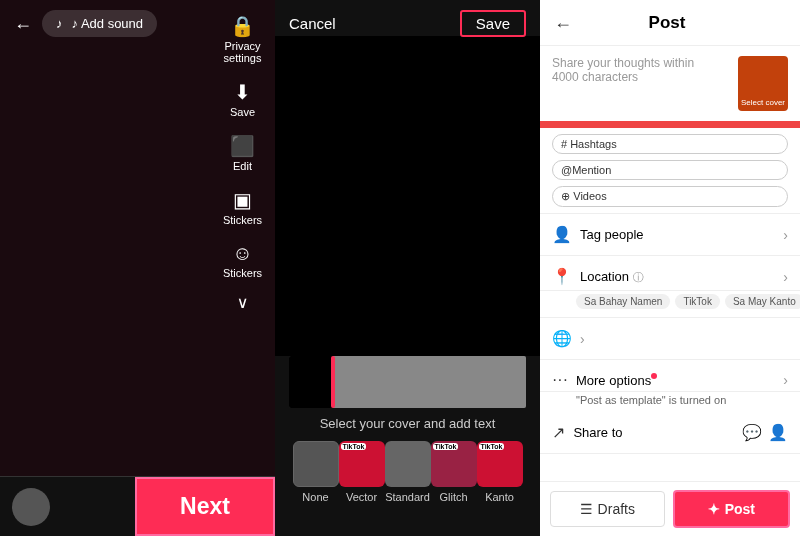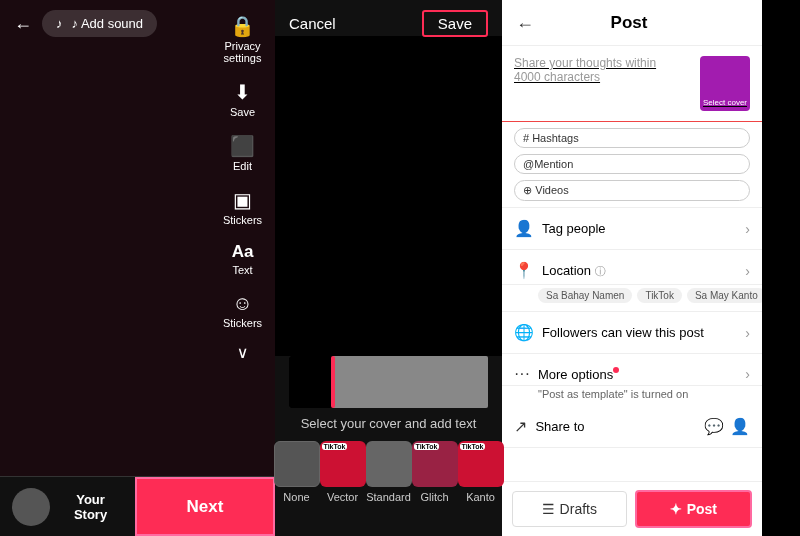--- a/index.html
+++ b/index.html
@@ -116,29 +116,29 @@
     .your-story-label {
       color: #fff;
       font-size: 13px;
       font-weight: 600;
     }
     .next-btn {
       flex: 1;
       background: #fe2c55;
       border: none;
       color: #fff;
-      font-size: 17px;
+      font-size: 23px;
       font-weight: 700;
       cursor: pointer;
       border: 2.5px solid #ff69a0;
     }
 
     
     .middle-panel {
-      width: 227px;
+      width: 265px;
       height: 536px;
       background: #111;
       display: flex;
       flex-direction: column;
       position: relative;
     }
 
     .middle-top-bar {
       display: flex;
       justify-content: space-between;
@@ -297,33 +297,32 @@
       text-align: center;
       font-size: 17px;
       font-weight: 600;
       color: #000;
     }
 
     .caption-area {
       display: flex;
       padding: 10px 12px;
       gap: 20px;
-      border-bottom: 1px solid #ef4444;
+      border-bottom: 7px solid #ef4444;
       min-height: 70px;
-      text-decoration: underline;
     }
     .caption-text {
       flex: 1;
       font-size: 12px;
       color: #999;
     }
     .cover-thumb {
       width: 50px;
       height: 55px;
-      background: #a21caf;
+      background: #c2410c;
       border-radius: 4px;
       display: flex;
       align-items: flex-end;
       justify-content: center;
       padding-bottom: 4px;
       flex-shrink: 0;
     }
     .select-cover-label {
       font-size: 8px;
       color: #fff;
@@ -464,38 +463,33 @@
     </div>
     <div class="tool-item">
       <span class="tool-icon">⬛</span>
       <span class="tool-label">Edit</span>
     </div>
     <div class="tool-item">
       <span class="tool-icon">▣</span>
       <span class="tool-label">Stickers</span>
     </div>
     <div class="tool-item">
-      <span class="tool-icon" style="font-size:17px;font-weight:bold;">Aa</span>
-      <span class="tool-label">Text</span>
-    </div>
-    <div class="tool-item">
       <span class="tool-icon">☺</span>
       <span class="tool-label">Stickers</span>
     </div>
     <span class="chevron-down">∨</span>
   </div>
 
   <div class="left-main">
     
   </div>
 
   <div class="left-bottom">
     <button class="your-story-btn">
       <div class="avatar-circle"></div>
-      <span class="your-story-label">Your Story</span>
     </button>
     <button class="next-btn">Next</button>
   </div>
 </div>
 
 <div class="middle-panel">
   <div class="middle-top-bar">
     <button class="cancel-btn">Cancel</button>
     <button class="save-btn-top">Save</button>
   </div>
@@ -573,21 +567,20 @@
   </div>
   <div class="sub-tags">
     <span class="sub-tag">Sa Bahay Namen</span>
     <span class="sub-tag">TikTok</span>
     <span class="sub-tag">Sa May Kanto</span>
 
   </div>
 
   <div class="option-row">
     <span class="option-icon">🌐</span>
-    <span class="option-text">Followers can view this post</span>
     <span class="option-chevron">›</span>
   </div>
 
   <div class="option-row" style="padding-bottom:2px;">
     <span class="option-icon">···</span>
     <span class="option-text">More options<span class="red-dot"></span></span>
     <span class="option-chevron">›</span>
   </div>
   <div class="option-sub-label">"Post as template" is turned on</div>
 

